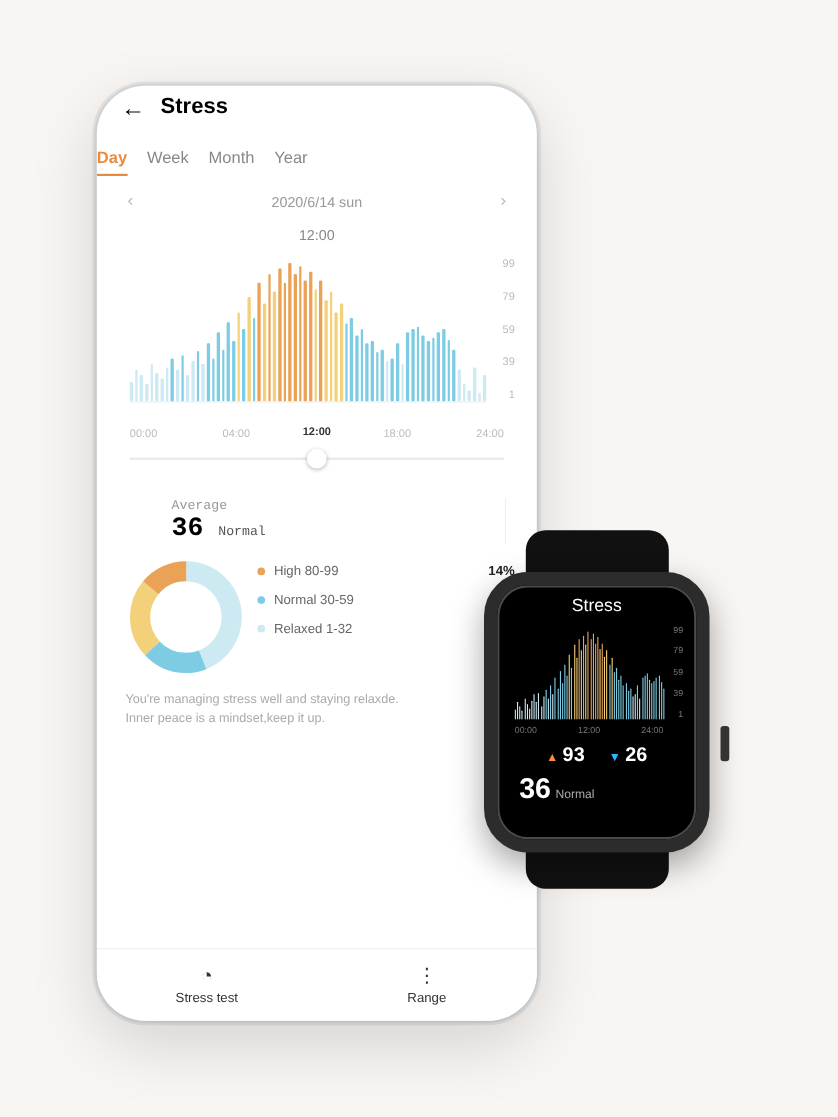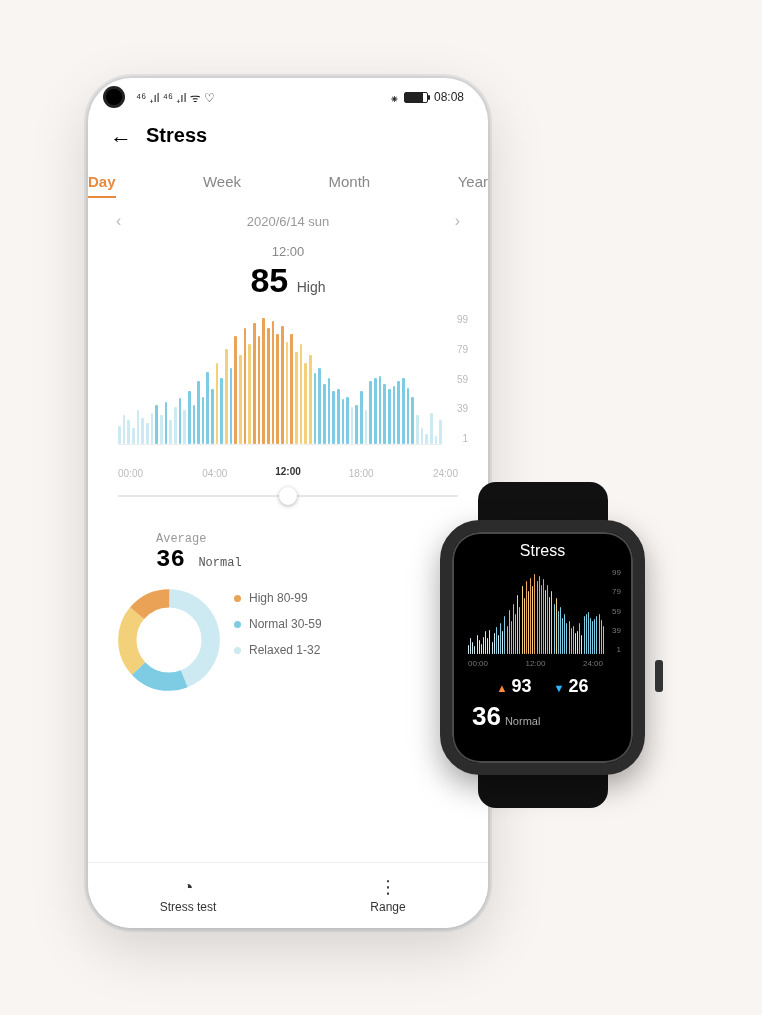--- a/index.html
+++ b/index.html
@@ -34,21 +34,21 @@
   .camera { width:16px; height:16px; border-radius:50%; background:#000; box-shadow:0 0 0 3px #222; margin-right:6px;}
   .sb-right { display:flex; align-items:center; gap:6px; }
   .battery { width:24px; height:11px; border:1px solid #222; border-radius:2px; position:relative;}
   .battery::after{content:"";position:absolute;right:-3px;top:2px;width:2px;height:5px;background:#222;border-radius:1px;}
   .battery i{display:block;background:#222;height:100%;width:80%;}
 
   .hdr { display:flex; align-items:center; gap:14px; padding:8px 22px 4px; }
   .hdr .back { font-size:22px; line-height:1; }
   .hdr .title { font-size:20px; font-weight:700; }
 
-  .tabs { display:flex; justify-content:space-between; gap:18px; padding:22px 0 6px; }
+  .tabs { display:flex; justify-content:flex-start; gap:18px; padding:22px 0 6px; }
   .tab { font-size:15px; color:#888; padding-bottom:6px; }
   .tab.active { color:#e88b3e; font-weight:600; border-bottom:2px solid #e88b3e; }
 
   .daterow { display:flex; align-items:center; justify-content:space-between; padding:8px 28px; color:#bbb; font-size:13px;}
   .daterow .date { color:#999; font-size:13px;}
   .chev { font-size:16px;}
 
   .readtime { text-align:center; color:#888; font-size:13px; margin-top:6px;}
   .readval { text-align:center; margin-top:2px; }
   .readval .big { font-size:34px; font-weight:700; }
@@ -116,57 +116,40 @@
   .w-range .dn .tri{ color:#2bb8ff;}
   .w-cur { color:#fff; text-align:left; padding:4px 0 0 20px;}
   .w-cur .v { font-size:26px; font-weight:700;}
   .w-cur .l { font-size:11px; color:#aaa; margin-left:4px;}
 </style>
 </head>
 <body>
 
 <div class="phone">
 
-  <div class="statusbar">
-    <div class="sb-left">
-      <div class="camera"></div>
-      <span>⁴⁶ ₊ıl ⁴⁶ ₊ıl  ᯤ  ♡</span>
-    </div>
-    <div class="sb-right">
-      <span>⁕</span>
-      <span class="battery">
-          <i></i>
-        </span>
-      <span>08:08</span>
-    </div>
-  </div>
 
   <div class="hdr">
     <span class="back">←</span>
     <span class="title">Stress</span>
   </div>
 
   <div class="tabs">
     <div class="tab active">Day</div>
     <div class="tab">Week</div>
     <div class="tab">Month</div>
     <div class="tab">Year</div>
   </div>
 
   <div class="daterow">
     <span class="chev">‹</span>
     <span class="date">2020/6/14 sun</span>
     <span class="chev">›</span>
   </div>
 
   <div class="readtime">12:00</div>
-  <div class="readval">
-    <span class="big">85</span>
-    <span class="lbl">High</span>
-  </div>
 
   <div class="chart">
     <div class="ylabels">
       <span>99</span>
       <span>79</span>
       <span>59</span>
       <span>39</span>
       <span>1</span>
     </div>
     <div class="bars" id="phone-bars">
@@ -289,20 +272,24 @@
       <div class="line">
         <span class="ll">
             <span class="dot" style="background:#cde9f2"></span>
             <span>Relaxed 1-32</span>
           </span>
         <span class="pct">44%</span>
       </div>
     </div>
   </div>
 
+  <div class="msg">
+    <div>You're managing stress well and staying relaxde.</div>
+    <div>Inner peace is a mindset,keep it up.</div>
+  </div>
 
   <div class="bottombar">
     <div class="bb-item">
       <span class="ic">◔</span>
       <span>Stress test</span>
     </div>
     <div class="bb-item">
       <span class="ic">⋮</span>
       <span>Range</span>
     </div>

